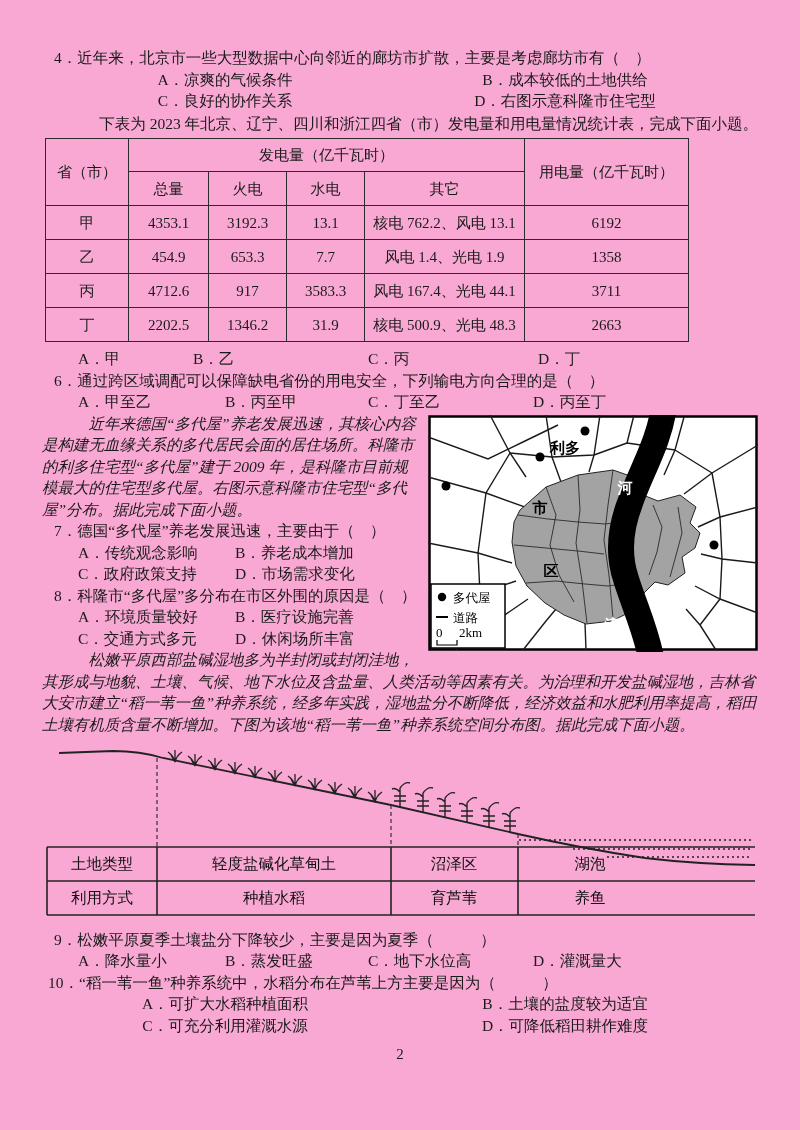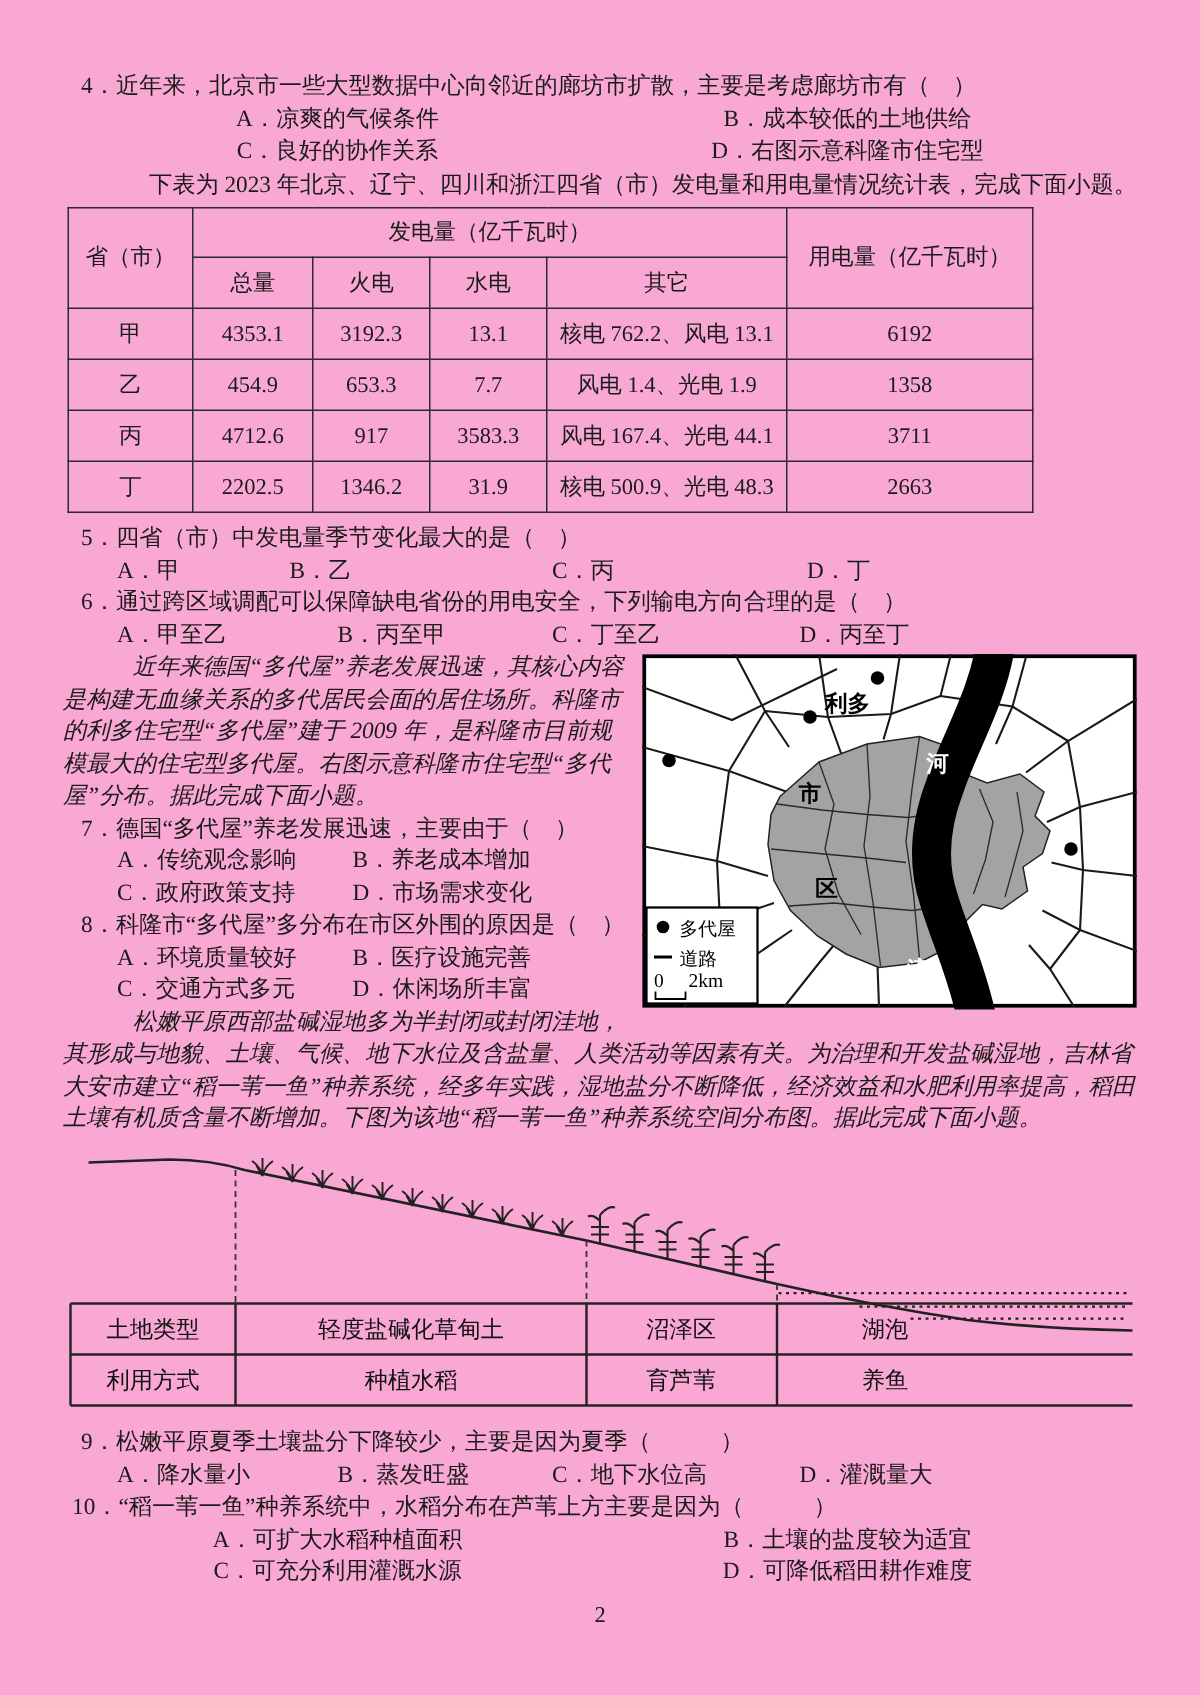--- a/index.html
+++ b/index.html
@@ -115,21 +115,20 @@
       <td>2202.5</td>
       <td>1346.2</td>
       <td>31.9</td>
       <td>核电 500.9、光电 48.3</td>
       <td>2663</td>
     </tr>
   </tbody>
     </table>
 
   <div class="question">
-    <div class="q-stem">5．四省（市）中发电量季节变化最大的是（　）</div>
     <div class="q-options cols-4a">
       <span>A．甲</span>
       <span>B．乙</span>
       <span>C．丙</span>
       <span>D．丁</span>
     </div>
   </div>
 
   <div class="question">
     <div class="q-stem">6．通过跨区域调配可以保障缺电省份的用电安全，下列输电方向合理的是（　）</div>

